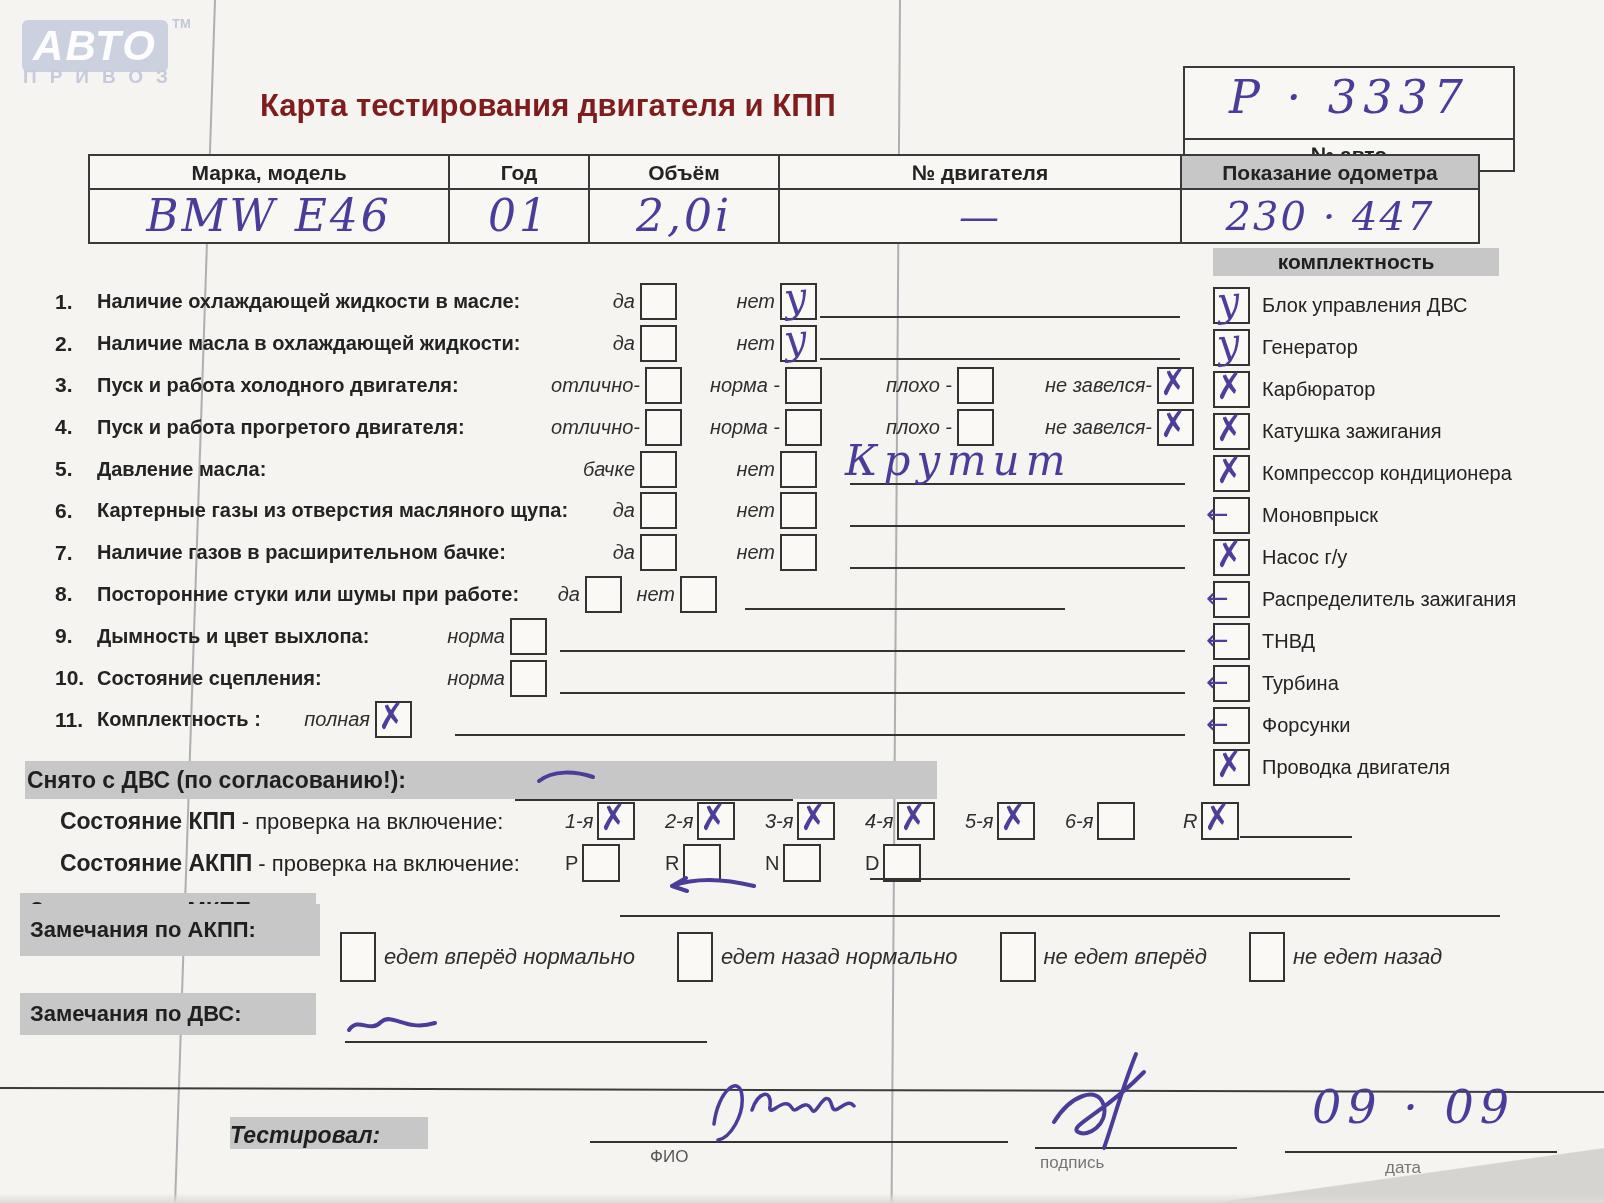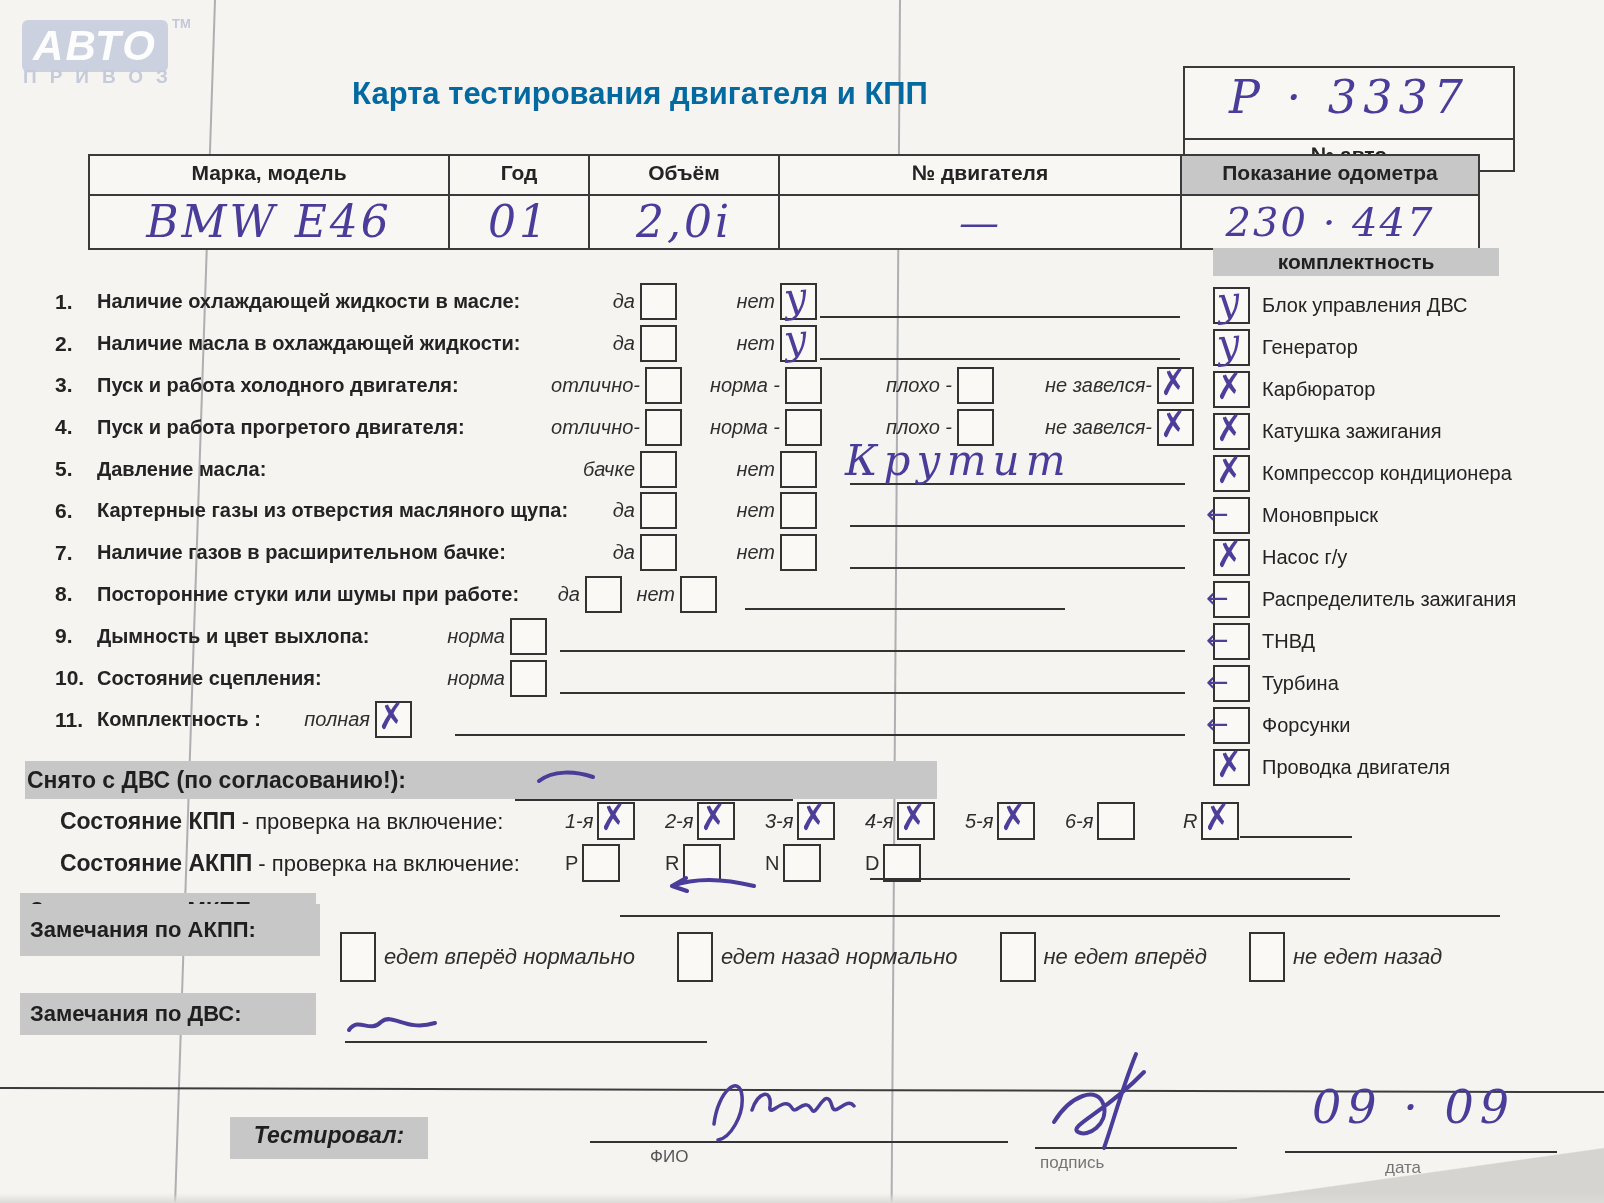--- a/index.html
+++ b/index.html
@@ -12,33 +12,33 @@
   .edge-br{position:absolute;right:0;bottom:0;width:430px;height:72px;
            background:linear-gradient(172deg,rgba(0,0,0,0) 58%,#d6d4d0 59%);}
   .edge-b{position:absolute;left:0;bottom:0;width:100%;height:10px;background:linear-gradient(to top,#dddbd7,rgba(0,0,0,0));}
   
   .logo-box{position:absolute;left:22px;top:20px;width:146px;height:52px;border-radius:6px;
             background:#ccd1df;display:flex;align-items:center;justify-content:center;}
   .logo-brand{color:#fdfdfe;font-weight:bold;font-size:42px;letter-spacing:2px;line-height:1;font-style:italic;}
   .logo-tm{position:absolute;left:172px;top:16px;font-size:13px;color:#c3c8d8;font-weight:bold;}
   .logo-sub{position:absolute;left:23px;top:66px;font-size:19px;font-weight:bold;color:#c6cbdb;letter-spacing:13px;}
   
-  .title{position:absolute;left:260px;top:76px;width:760px;text-align:center;
-         font-size:31px;font-weight:bold;color:#0369a1;}
+  .title{position:absolute;left:260px;top:88px;width:760px;text-align:left;
+         font-size:31px;font-weight:bold;color:#7f1d1d;}
   
   .auto-box{position:absolute;left:1183px;top:66px;width:296px;height:102px;border:2px solid #3a3a3a;background:#f8f7f4;padding-left:32px;}
   .auto-val{position:absolute;left:0;top:-6px;width:100%;text-align:center;}
   .auto-cap{position:absolute;left:0;bottom:0;width:100%;height:30px;border-top:2px solid #3a3a3a;
             text-align:center;font-weight:bold;font-size:21px;line-height:30px;}
   
   .veh{position:absolute;left:88px;top:154px;display:flex;flex-direction:column;border:2px solid #3a3a3a;}
   .veh-row{display:flex;}
   .veh-cell{border-right:2px solid #3a3a3a;box-sizing:border-box;text-align:center;}
   .veh-cell:last-child{border-right:none;}
-  .veh-h .veh-cell{height:40px;line-height:34px;font-weight:bold;font-size:21px;border-bottom:2px solid #3a3a3a;background:#f8f7f4;}
+  .veh-h .veh-cell{height:34px;line-height:34px;font-weight:bold;font-size:21px;border-bottom:2px solid #3a3a3a;background:#f8f7f4;}
   .veh-h .veh-cell.gray{background:#c7c7c7;}
   .veh-v .veh-cell{height:52px;background:#f8f7f4;position:relative;}
   .c0{width:360px}.c1{width:140px}.c2{width:190px}.c3{width:402px}.c4{width:296px}
   
   .hw{font-family:"DejaVu Serif",serif;font-style:italic;color:#4a3d99;}
   .hw-big{font-size:44px;letter-spacing:3px;line-height:52px;}
   .hw-med{font-size:40px;letter-spacing:2px;line-height:52px;}
   .auto-val .hw-no{font-size:46px;letter-spacing:6px;line-height:70px;}
   
   .strip{position:absolute;background:#c7c7c7;font-weight:bold;color:#1f1f1f;}
@@ -100,21 +100,21 @@
   .akppr-strip{left:20px;top:904px;width:300px;height:52px;font-size:22px;line-height:52px;padding-left:10px;box-sizing:border-box;}
   #akopts{position:absolute;left:340px;top:931px;height:52px;display:flex;align-items:center;}
   .ak-opt{display:flex;align-items:center;margin-right:42px;}
   .ak-opt .box{width:32px;height:46px;}
   .ak-opt .cap{margin:0 0 0 8px;font-size:22px;}
   .dvs-strip{left:20px;top:993px;width:296px;height:42px;font-size:22px;line-height:42px;padding-left:10px;box-sizing:border-box;}
   .dvs-line{position:absolute;left:345px;top:1041px;width:362px;border-bottom:2px solid #333;}
   .dvs-squig{position:absolute;left:345px;top:1010px;}
   
   .foot-rule{position:absolute;left:0;top:1089px;width:1604px;border-bottom:2px solid #3c3c3c;transform:rotate(.15deg);}
-  .tester-strip{left:230px;top:1117px;width:198px;height:42px;font-size:23px;font-style:italic;text-align:center;line-height:36px;}
+  .tester-strip{left:230px;top:1117px;width:198px;height:32px;font-size:23px;font-style:italic;text-align:left;line-height:36px;}
   .fio-line{position:absolute;left:590px;top:1141px;width:418px;border-bottom:2px solid #333;}
   .sig-line{position:absolute;left:1035px;top:1147px;width:202px;border-bottom:2px solid #333;}
   .date-line{position:absolute;left:1285px;top:1151px;width:272px;border-bottom:2px solid #333;}
   .cap-sm{position:absolute;font-size:17px;color:#555;}
   .cap-fio{left:650px;top:1147px;}
   .cap-sig{left:1040px;top:1153px;opacity:.8;}
   .cap-date{left:1385px;top:1158px;opacity:.8;}
   .hw-name{position:absolute;left:700px;top:1066px;}
   .hw-sign{position:absolute;left:1040px;top:1048px;}
   .hw-date{position:absolute;left:1312px;top:1080px;font-size:46px;letter-spacing:6px;}

